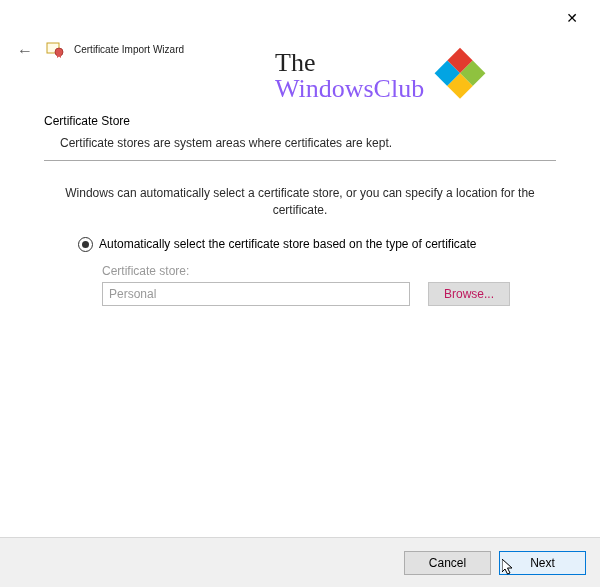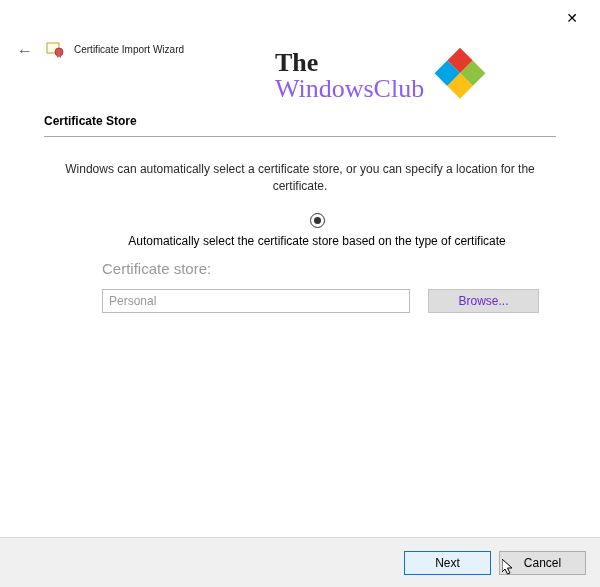--- a/index.html
+++ b/index.html
@@ -62,21 +62,20 @@
       left: 275px;
       width: 220px;
       text-align: left;
       pointer-events: none;
     }
     .watermark .the {
       font-family: Georgia, 'Times New Roman', serif;
       font-size: 26px;
       color: #222;
       line-height: 1;
-      font-weight: bold;
     }
     .watermark .wc {
       font-family: Georgia, 'Times New Roman', serif;
       font-size: 26px;
       color: #8b5cf6;
       line-height: 1;
     }
     .watermark-logo {
       position: absolute;
       top: 56px;
@@ -88,21 +87,21 @@
     .watermark-logo .q { position: absolute; width: 18px; height: 18px; }
     .watermark-logo .q1 { background: #e23b2e; left: 0; top: 0; }
     .watermark-logo .q2 { background: #8fc23f; left: 18px; top: 0; }
     .watermark-logo .q3 { background: #02a4e3; left: 0; top: 18px; }
     .watermark-logo .q4 { background: #fcbf15; left: 18px; top: 18px; }
     .content {
       padding: 50px 44px 0 44px;
       position: relative;
     }
     .section-heading {
-      font-weight: 700;
+      font-weight: 400;
       font-size: 12px;
       color: #000;
       margin-bottom: 8px;
     }
     .section-desc {
       font-size: 12px;
       color: #2b2b2b;
       padding-left: 16px;
       margin-bottom: 10px;
     }
@@ -121,21 +120,20 @@
     .radio-group {
       padding-left: 34px;
     }
     .radio-row {
       display: flex;
       align-items: center;
       gap: 6px;
       margin-bottom: 12px;
       font-size: 12px;
       cursor: pointer;
-      flex-direction: column;
     }
     .radio-circle {
       width: 15px;
       height: 15px;
       border: 1.5px solid #333;
       border-radius: 50%;
       display: flex;
       align-items: center;
       justify-content: center;
       flex-shrink: 0;
@@ -145,45 +143,45 @@
       width: 7px;
       height: 7px;
       background: #333;
       border-radius: 50%;
     }
     .store-sub {
       padding-left: 58px;
       margin-top: 4px;
     }
     .store-label {
-      font-size: 15px;
+      font-size: 12px;
       color: #999;
-      margin-bottom: 12px;
+      margin-bottom: 4px;
     }
     .store-input-row {
       display: flex;
       gap: 18px;
       align-items: center;
     }
     .store-input {
       width: 308px;
       height: 24px;
       border: 1px solid #bbb;
       background: #fff;
       color: #999;
       padding: 0 6px;
       font-size: 12px;
       font-family: inherit;
     }
     .browse-btn {
-      width: 111px;
+      width: 82px;
       height: 24px;
       background: #ddd;
       border: 1px solid #c4c4c4;
-      color: #6d28d9;
+      color: #be185d;
       font-size: 12px;
       font-family: inherit;
       cursor: default;
     }
     .footer {
       position: absolute;
       bottom: 0;
       left: 0;
       right: 0;
       height: 50px;
@@ -245,39 +243,40 @@
 </div>
 <div class="watermark-logo">
   <div class="q q1"></div>
     <div class="q q2"></div>
     <div class="q q3"></div>
     <div class="q q4"></div>
 </div>
 
 <div class="content">
   <div class="section-heading">Certificate Store</div>
+  <div class="section-desc">Certificate stores are system areas where certificates are kept.</div>
   <hr class="hr">
   <div class="body-text">Windows can automatically select a certificate store, or you can specify a location for the certificate.</div>
 
   <div class="radio-group">
     <div class="radio-row">
       <span class="radio-circle checked"></span>
       <span>Automatically select the certificate store based on the type of certificate</span>
     </div>
   </div>
 
   <div class="store-sub">
     <div class="store-label">Certificate store:</div>
     <div class="store-input-row">
       <input class="store-input" disabled="" value="Personal" style="">
       <button class="browse-btn" disabled="">Browse...</button>
     </div>
   </div>
 </div>
 
 <div class="footer">
+  <button class="footer-btn">Cancel</button>
   <button class="footer-btn primary">Next</button>
-  <button class="footer-btn">Cancel</button>
 </div>
 
 <svg class="cursor" viewBox="0 0 16 18">
   <path d="M0 0 L0 13 L3 10 L5.5 15 L8 14 L5.5 9 L10 9 Z" fill="#fff" stroke="#000" stroke-width="1"></path>
 </svg>
 
 </body></html>

